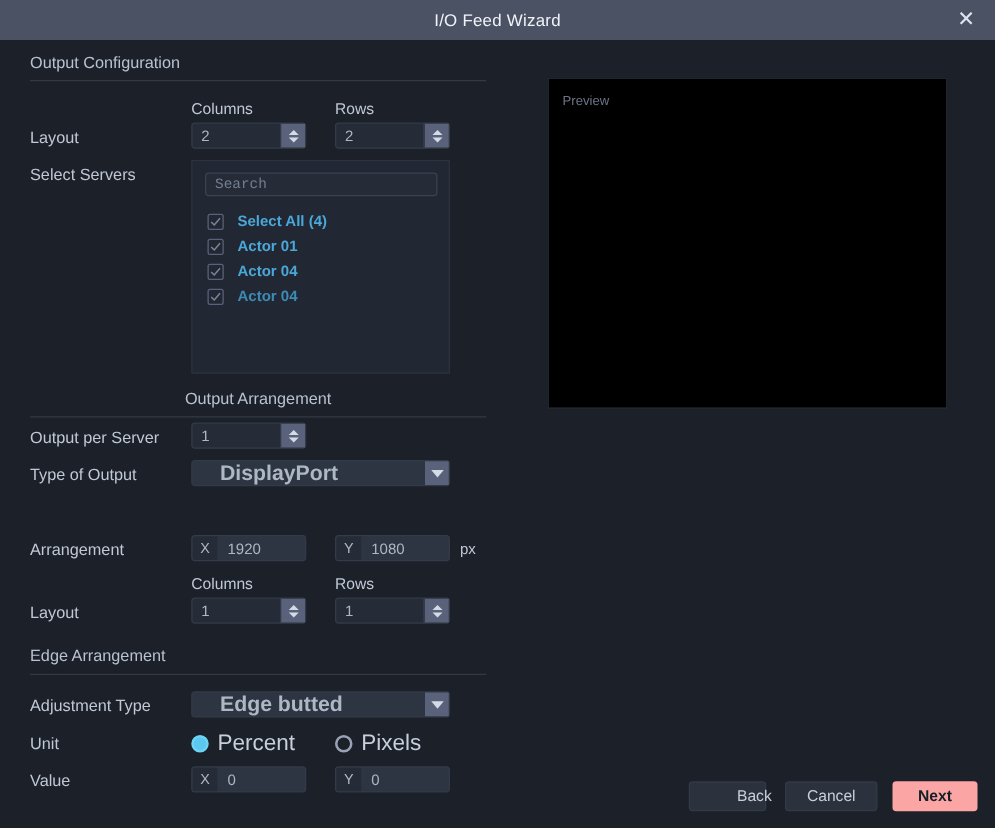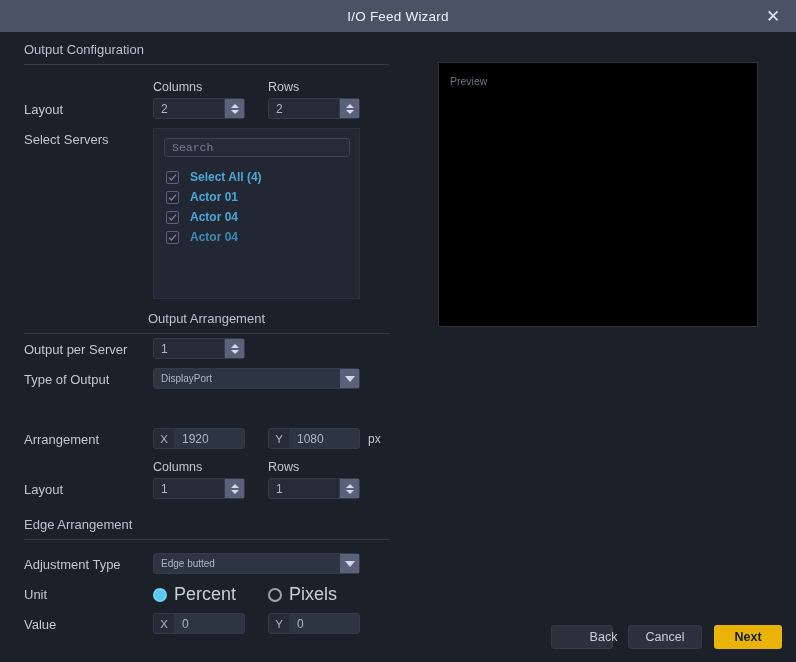--- a/index.html
+++ b/index.html
@@ -75,22 +75,22 @@
     width:0;height:0;border-left:4px solid transparent;border-right:4px solid transparent;
     border-top:4.5px solid #d5dbe6;
   }
   
   .dd{
     position:absolute;height:21px;
     background:#2d3442;border:1px solid #343b48;border-radius:3px;
     display:flex;align-items:stretch;box-sizing:border-box;cursor:pointer;
   }
   .dd .val{
-    flex:1;display:flex;align-items:center;padding-left:7px;
-    font-size:10px;color:#aeb7c5;
+    flex:1;display:flex;align-items:center;padding-left:22px;
+    font-size:17px;color:#aeb7c5;font-weight:bold;
   }
   .dd .arrow{
     width:19px;background:#59627a;
     display:flex;align-items:center;justify-content:center;
   }
   .tri-dn-lg{
     width:0;height:0;border-left:5px solid transparent;border-right:5px solid transparent;
     border-top:6px solid #d5dbe6;
   }
   
@@ -160,21 +160,21 @@
   .preview .plabel{
     position:absolute;left:11px;top:12px;font-size:10.5px;color:#6b7585;
   }
   
   .btn{
     position:absolute;height:24px;border-radius:3px;
     display:flex;align-items:center;justify-content:center;
     font-size:12.5px;cursor:pointer;box-sizing:border-box;
   }
   .btn.sec{background:#2c323d;color:#c7cfdb;border:1px solid #333a46;}
-  .btn.pri{background:#eab308;color:#132027;font-weight:bold;}
+  .btn.pri{background:#fca5a5;color:#132027;font-weight:bold;}
 </style>
 </head>
 <body>
 
 <div class="titlebar">
   <div class="title">I/O Feed Wizard</div>
   <div class="close-btn">✕</div>
 </div>
 
 <div class="body">

